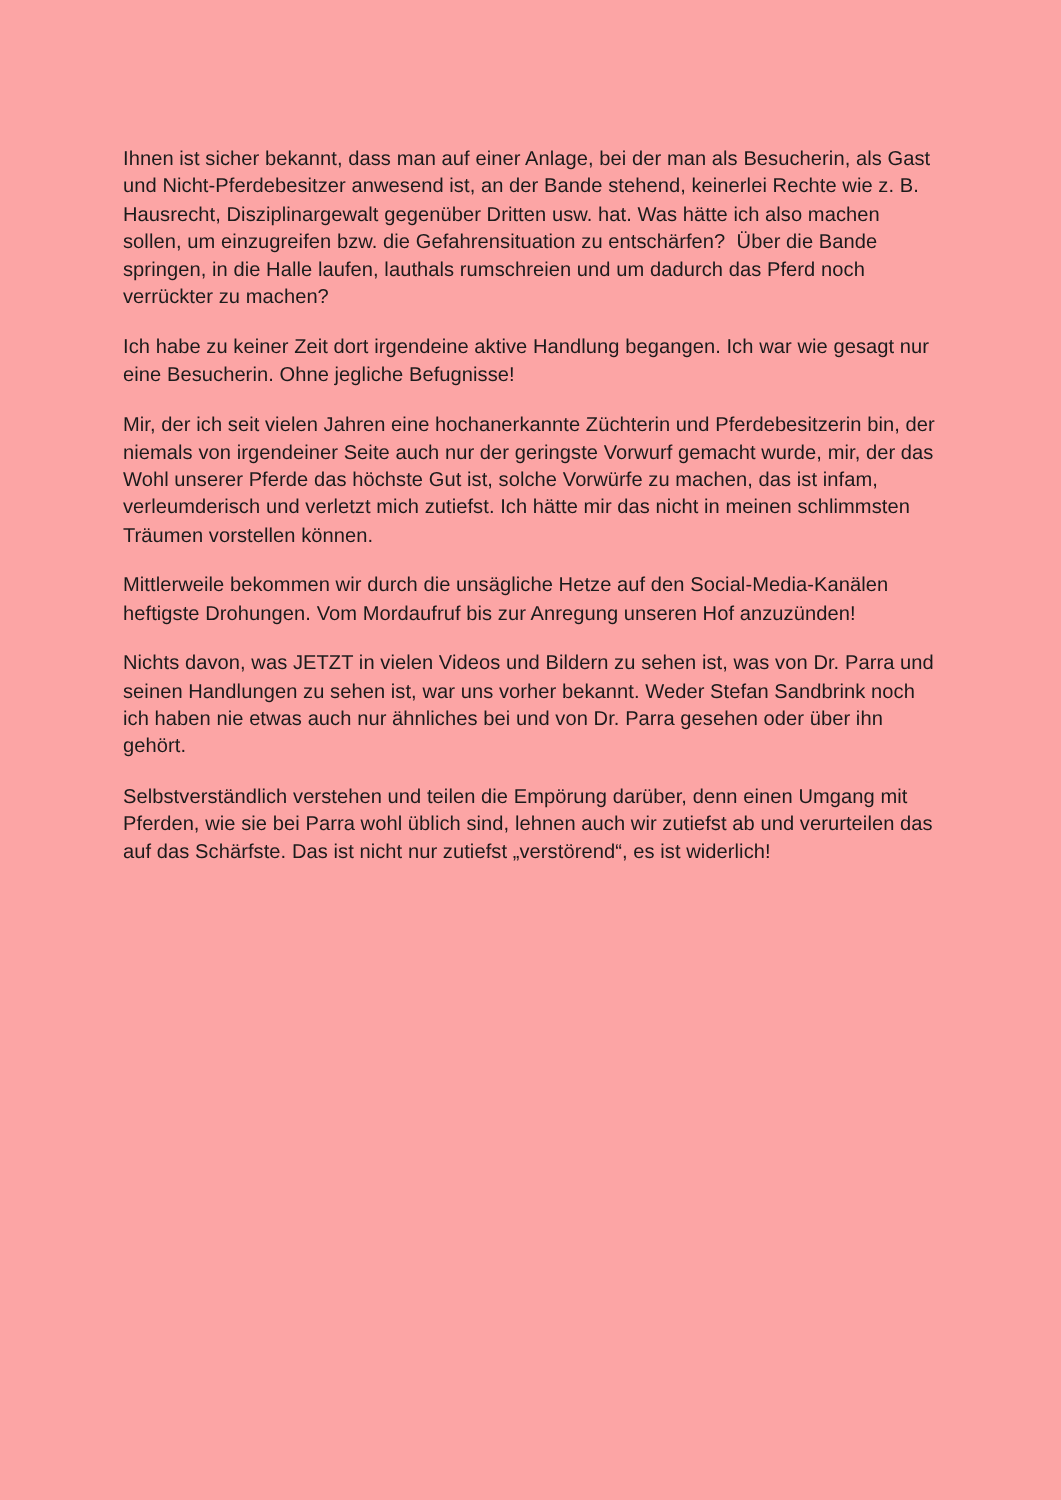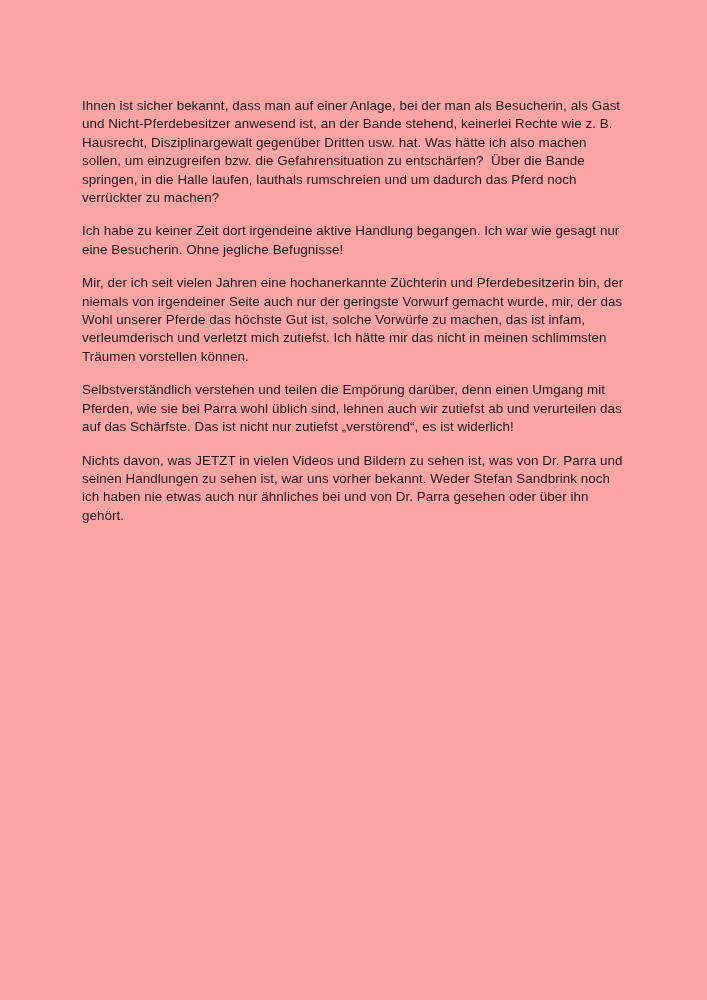--- a/index.html
+++ b/index.html
@@ -34,16 +34,17 @@
   }
 </style>
 </head>
 <body>
 
 <div class="page">
   <div class="text-body">
     <p class="para">Ihnen ist sicher bekannt, dass man auf einer Anlage, bei der man als Besucherin, als Gast und Nicht-Pferdebesitzer anwesend ist, an der Bande stehend, keinerlei Rechte wie z. B. Hausrecht, Disziplinargewalt gegenüber Dritten usw. hat. Was hätte ich also machen sollen, um einzugreifen bzw. die Gefahrensituation zu entschärfen?  Über die Bande springen, in die Halle laufen, lauthals rumschreien und um dadurch das Pferd noch verrückter zu machen?</p>
     <p class="para bold">Ich habe zu keiner Zeit dort irgendeine aktive Handlung begangen. Ich war wie gesagt nur eine Besucherin. Ohne jegliche Befugnisse!</p>
     <p class="para">Mir, der ich seit vielen Jahren eine hochanerkannte Züchterin und Pferdebesitzerin bin, der niemals von irgendeiner Seite auch nur der geringste Vorwurf gemacht wurde, mir, der das Wohl unserer Pferde das höchste Gut ist, solche Vorwürfe zu machen, das ist infam, verleumderisch und verletzt mich zutiefst. Ich hätte mir das nicht in meinen schlimmsten Träumen vorstellen können.</p>
+    <p class="para">Mittlerweile bekommen wir durch die unsägliche Hetze auf den Social-Media-Kanälen heftigste Drohungen. Vom Mordaufruf bis zur Anregung unseren Hof anzuzünden!</p>
+    <p class="para">Nichts davon, was JETZT in vielen Videos und Bildern zu sehen ist, was von Dr. Parra und seinen Handlungen zu sehen ist, war uns vorher bekannt. Weder Stefan Sandbrink noch ich haben nie etwas auch nur ähnliches bei und von Dr. Parra gesehen oder über ihn gehört.</p>
     <p class="para">Selbstverständlich verstehen und teilen die Empörung darüber, denn einen Umgang mit Pferden, wie sie bei Parra wohl üblich sind, lehnen auch wir zutiefst ab und verurteilen das auf das Schärfste. Das ist nicht nur zutiefst „verstörend“, es ist widerlich!</p>
-    <p class="para">Nichts davon, was JETZT in vielen Videos und Bildern zu sehen ist, was von Dr. Parra und seinen Handlungen zu sehen ist, war uns vorher bekannt. Weder Stefan Sandbrink noch ich haben nie etwas auch nur ähnliches bei und von Dr. Parra gesehen oder über ihn gehört.</p>
   </div>
 </div>
 
 </body></html>

